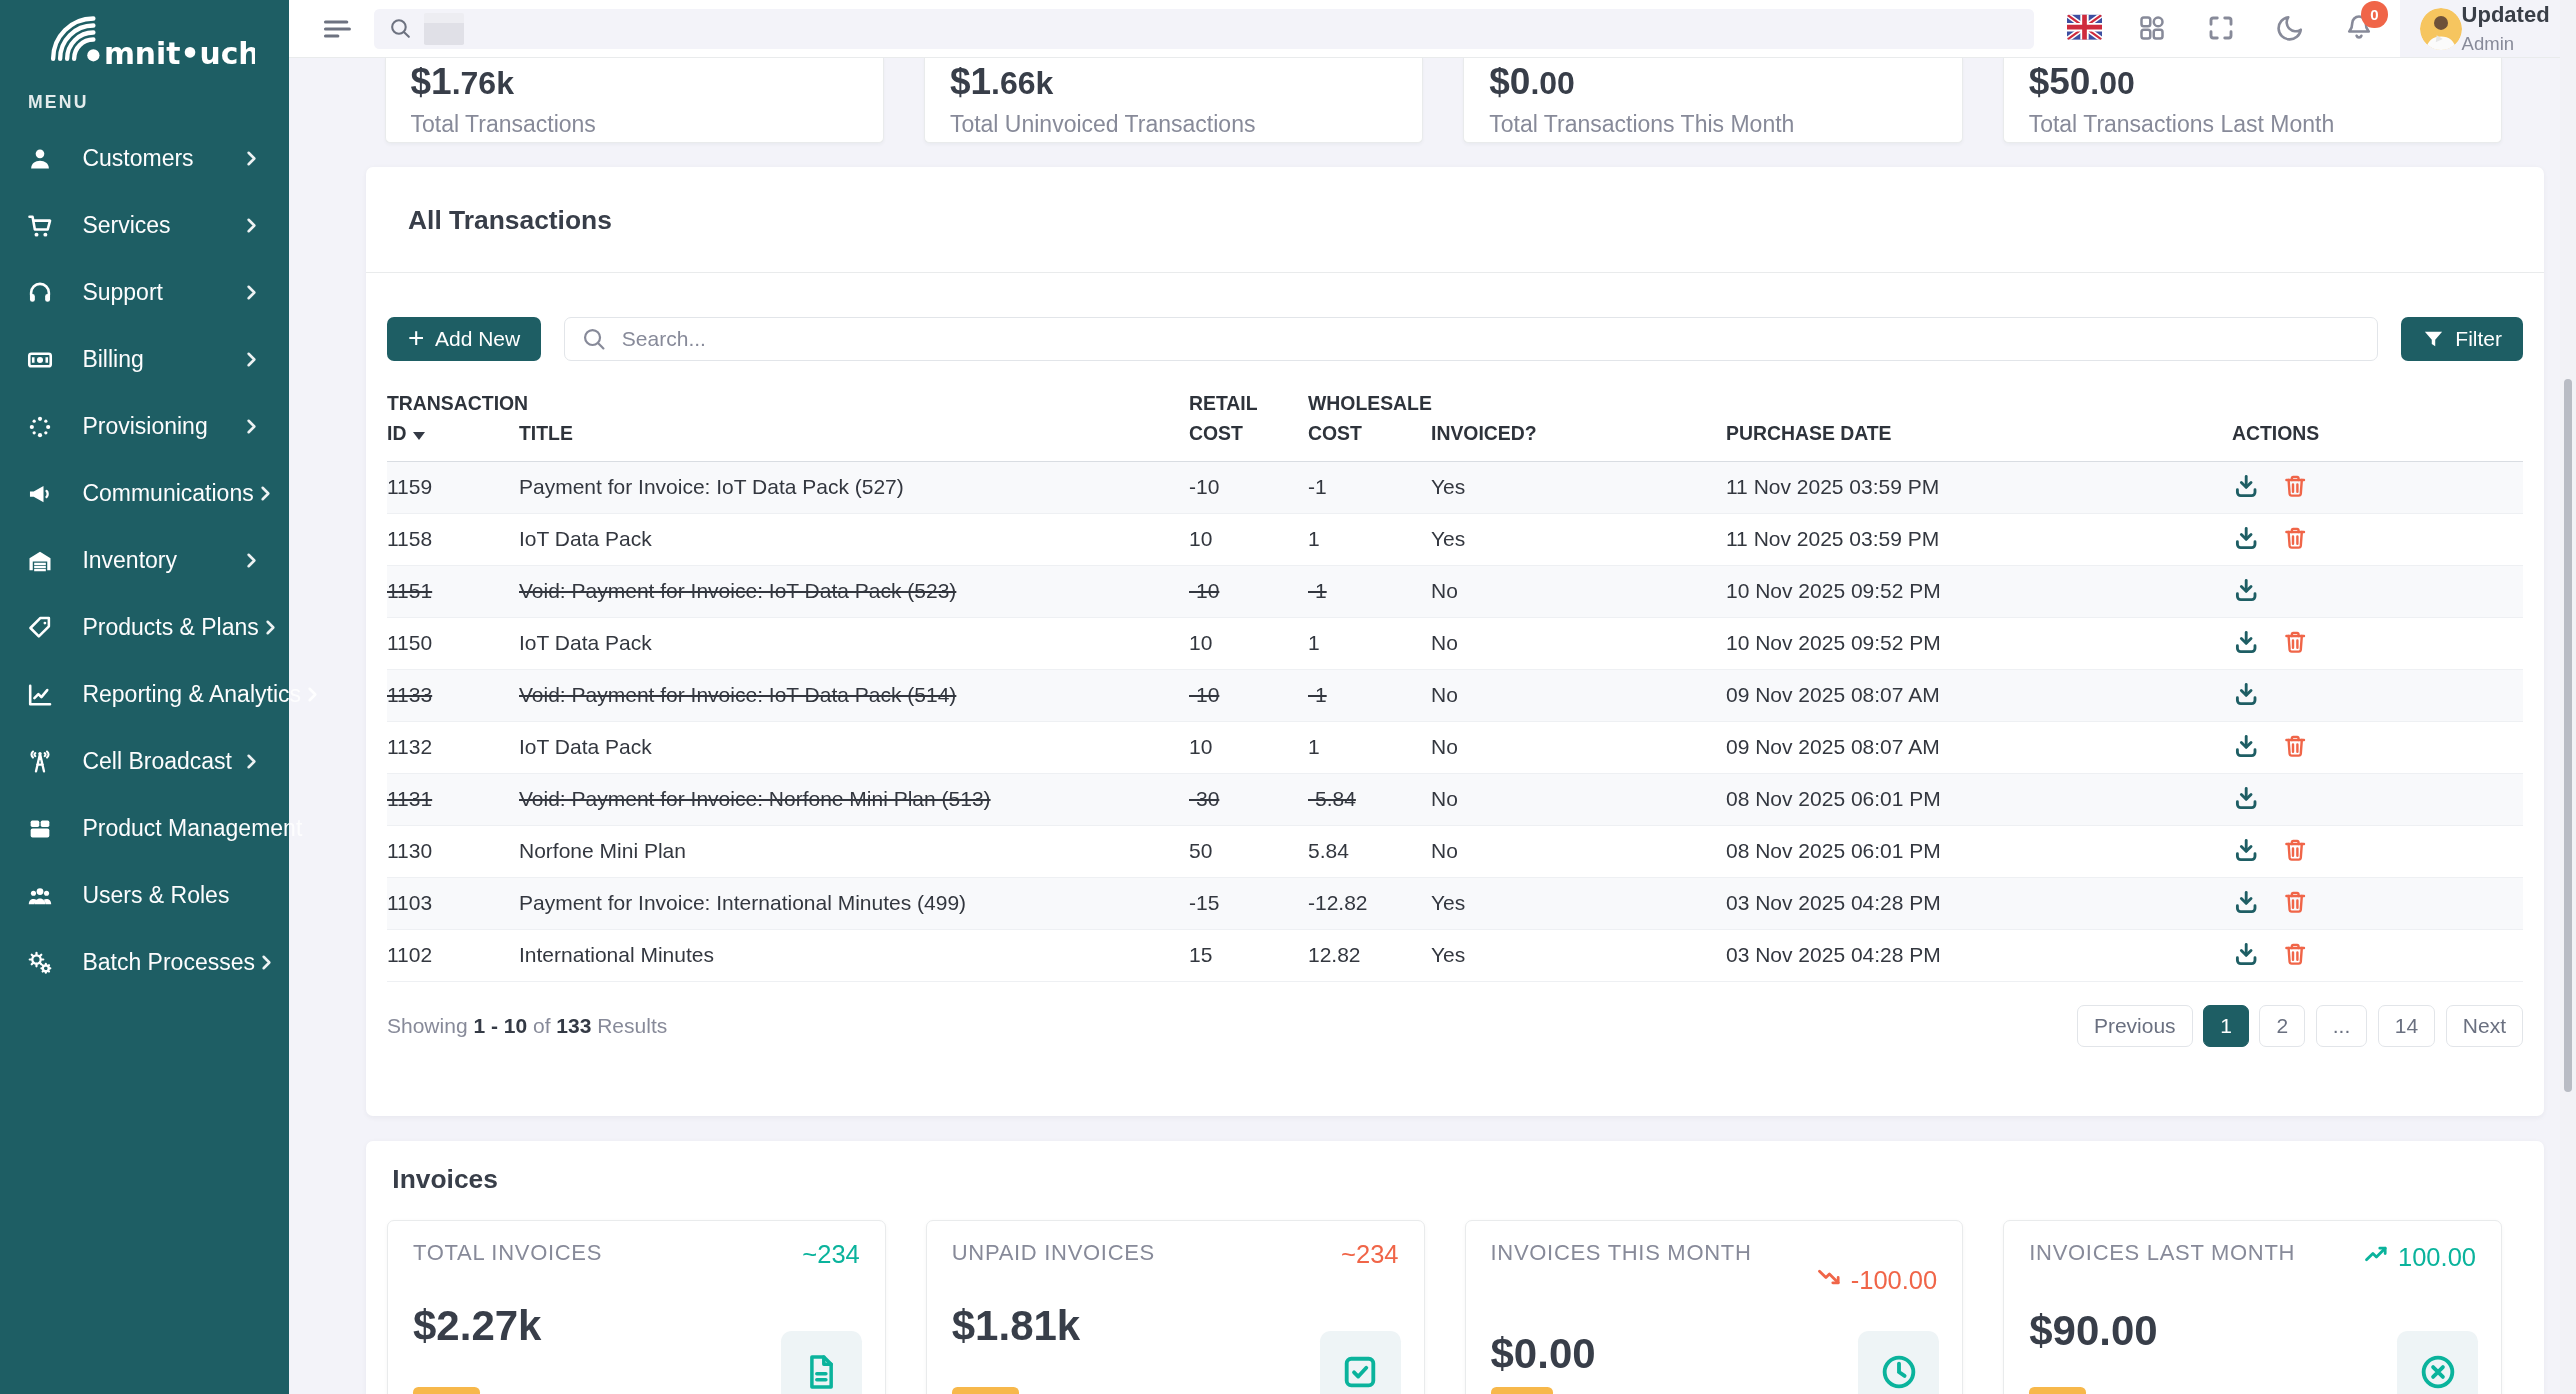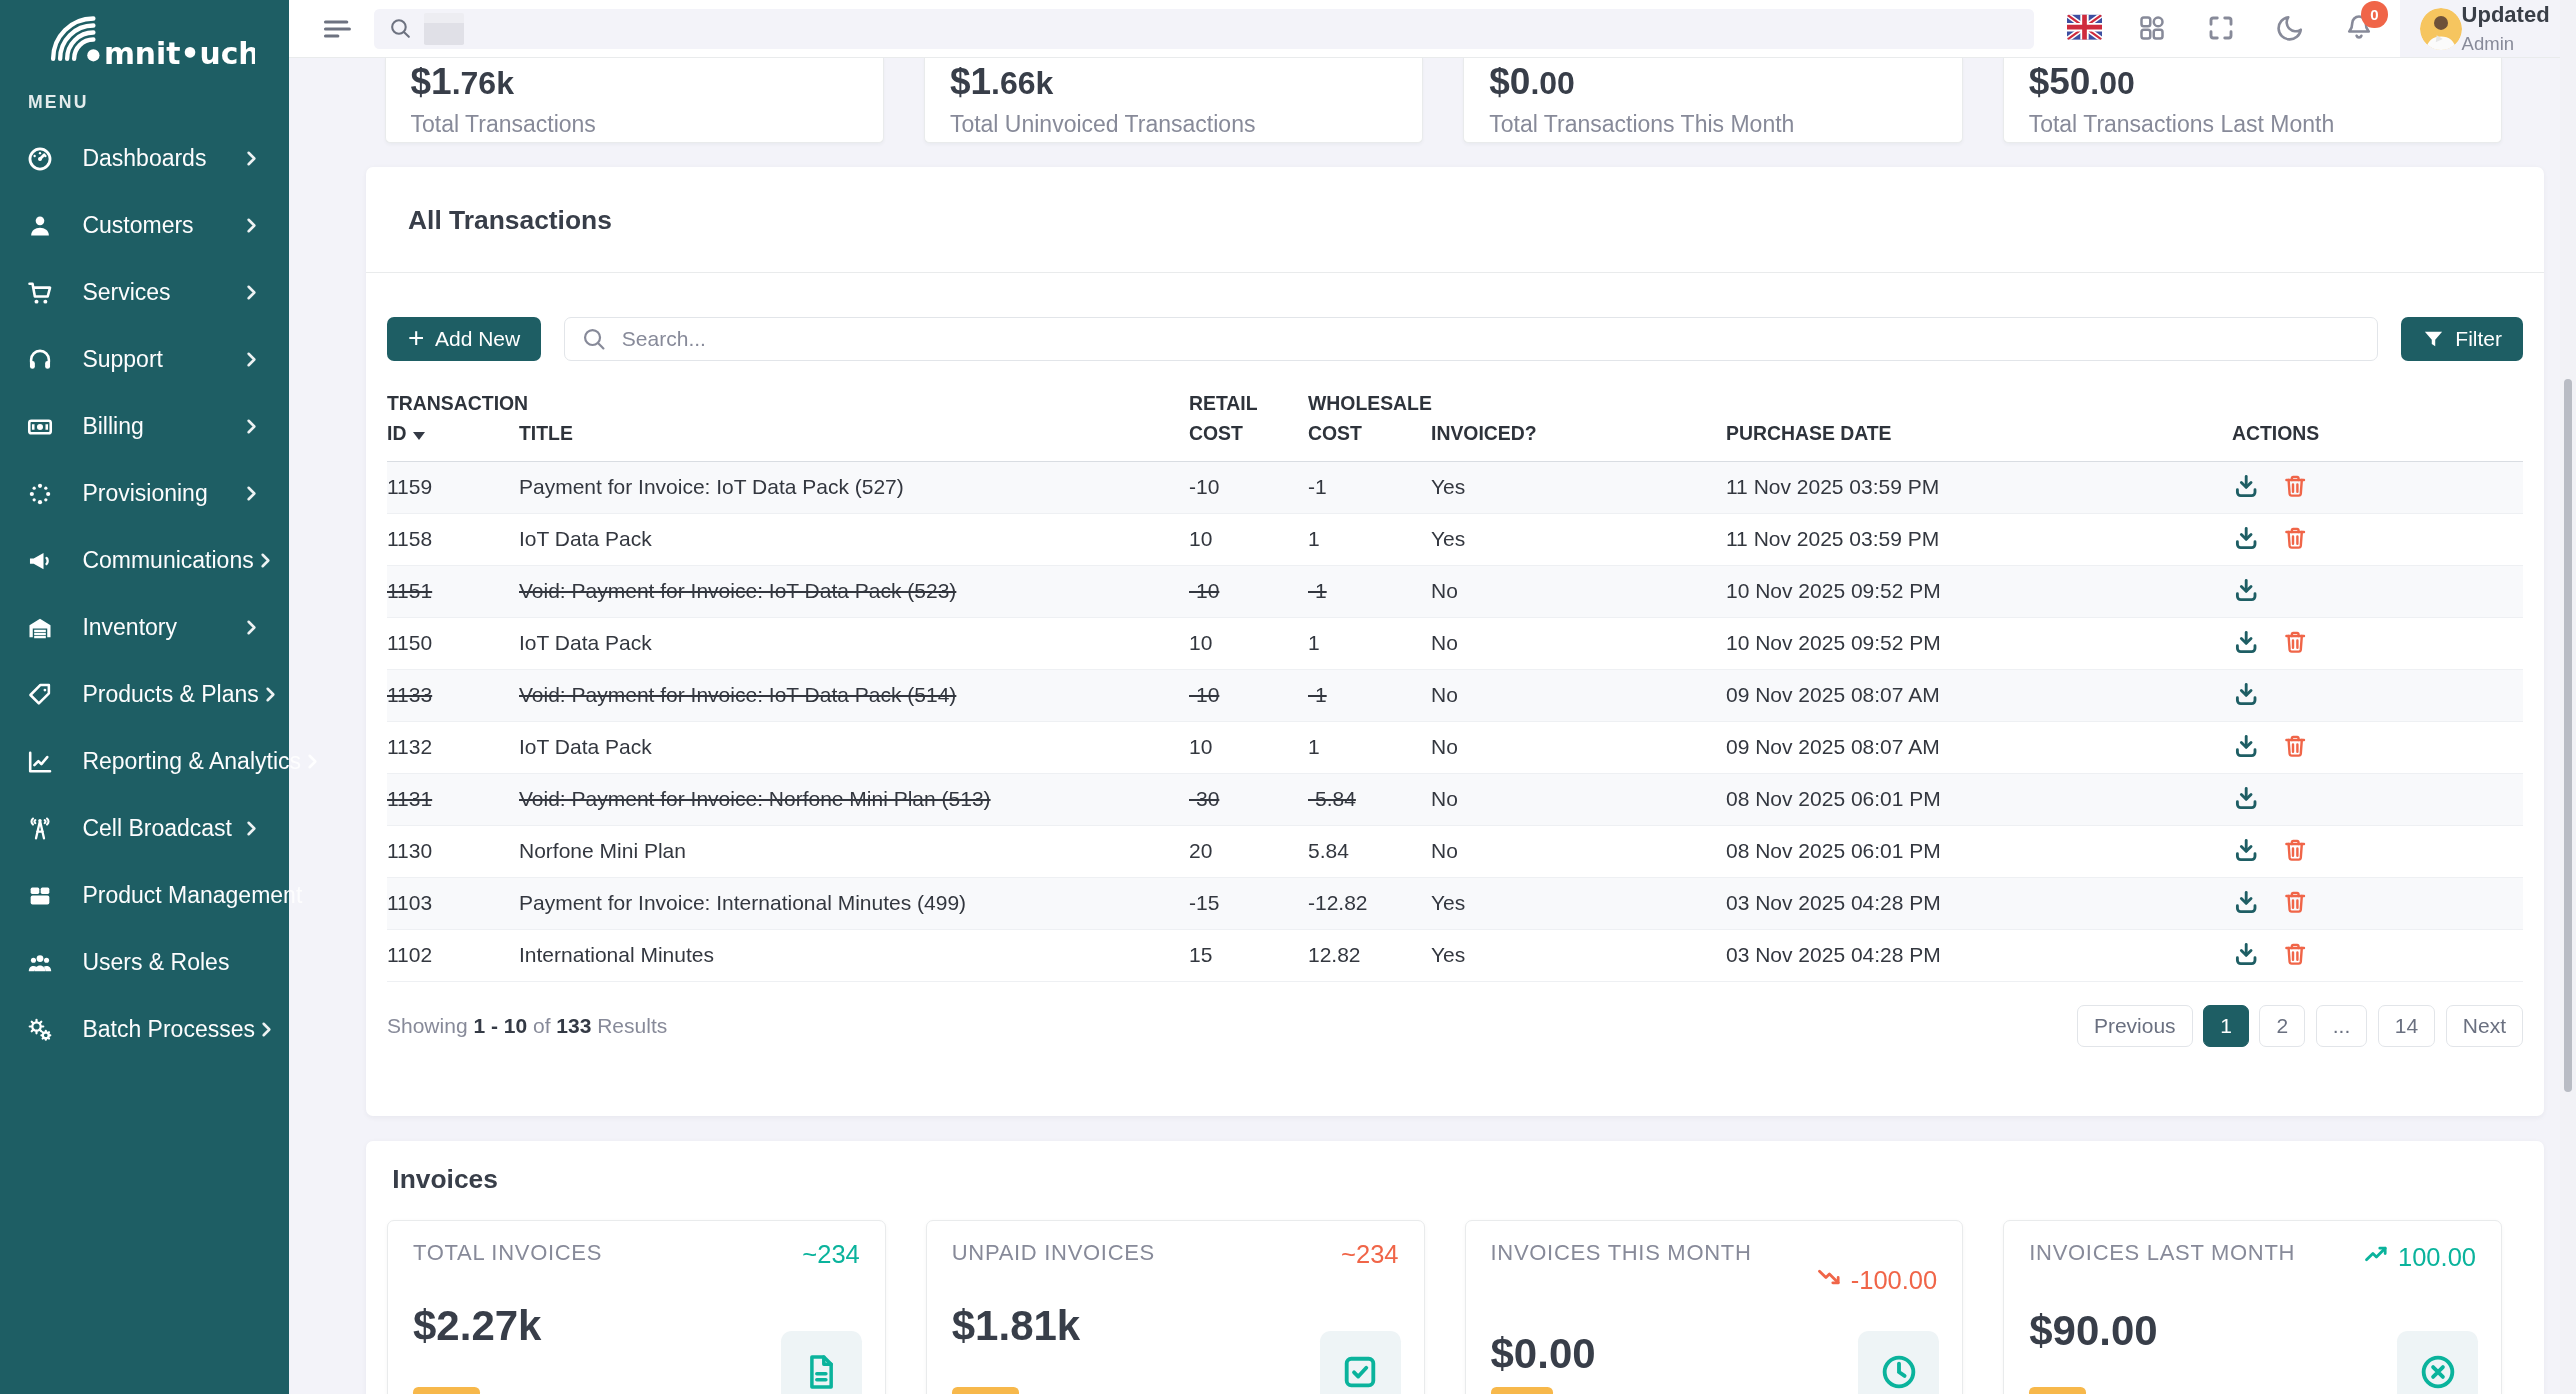--- a/index.html
+++ b/index.html
@@ -124,36 +124,20 @@
         <path d="M20 50 A46 46 0 0 1 66 4" stroke-width="5"></path>
       </g>
       <circle cx="66" cy="46" r="7" fill="#ffffff"></circle>
       <text x="78" y="56" font-family="DejaVu Sans, sans-serif" font-size="34" font-weight="700" fill="#ffffff">mnit•uch</text>
     </svg>
   </div>
   <div class="menu-label">MENU</div>
   <nav class="menu">
       <div class="menu-item">
     <span class="mi-icon"><svg viewBox="0 0 24 24">
-            <circle cx="12" cy="12" r="8.6" fill="none" stroke="#fff" stroke-width="2.4"></circle>
-            <path d="M12 12l3.6-3.6" stroke="#fff" stroke-width="2.4" stroke-linecap="round"></path>
-            <circle cx="12" cy="12" r="1.7" fill="#fff"></circle>
-            <circle cx="7.4" cy="9.4" r="1" fill="#fff"></circle>
-            <circle cx="12" cy="7" r="1" fill="#fff"></circle>
-            <circle cx="16.6" cy="9.4" r="1" fill="#fff"></circle>
-          </svg></span>
-    <span class="mi-label">Dashboards</span>
-    <span class="mi-chevron">
-      <svg viewBox="0 0 24 24">
-            <path d="M9 6l6 6-6 6" fill="none" stroke="currentColor" stroke-width="2.6" stroke-linecap="round" stroke-linejoin="round"></path>
-          </svg>
-    </span>
-  </div>
-      <div class="menu-item">
-    <span class="mi-icon"><svg viewBox="0 0 24 24">
             <circle cx="12" cy="7.6" r="3.7" fill="#fff"></circle>
             <path d="M4.4 20.2c0-4.2 3.5-6.6 7.6-6.6s7.6 2.4 7.6 6.6z" fill="#fff"></path>
           </svg></span>
     <span class="mi-label">Customers</span>
     <span class="mi-chevron">
       <svg viewBox="0 0 24 24">
             <path d="M9 6l6 6-6 6" fill="none" stroke="currentColor" stroke-width="2.6" stroke-linecap="round" stroke-linejoin="round"></path>
           </svg>
     </span>
   </div>
@@ -604,21 +588,21 @@
                       <path d="M7.6 8.6l4.4 4.4 4.4-4.4"></path>
                       <path d="M4 15.2v2.4c0 1.7 1.3 3 3 3h10c1.7 0 3-1.3 3-3v-2.4"></path>
                     </svg>
       </button>
 
     </div>
   </div>
               <div class="trow">
     <div class="c-id">1130</div>
     <div class="c-title">Norfone Mini Plan</div>
-    <div class="c-retail">20</div>
+    <div class="c-retail">50</div>
     <div class="c-wholesale">5.84</div>
     <div class="c-invoiced">No</div>
     <div class="c-date">08 Nov 2025 06:01 PM</div>
     <div class="actions-cell">
       <button class="icon-btn dl">
         <svg viewBox="0 0 24 24" fill="none" stroke="currentColor" stroke-width="2.6" stroke-linecap="round" stroke-linejoin="round">
                       <path d="M12 3.2v9.6"></path>
                       <path d="M7.6 8.6l4.4 4.4 4.4-4.4"></path>
                       <path d="M4 15.2v2.4c0 1.7 1.3 3 3 3h10c1.7 0 3-1.3 3-3v-2.4"></path>
                     </svg>

